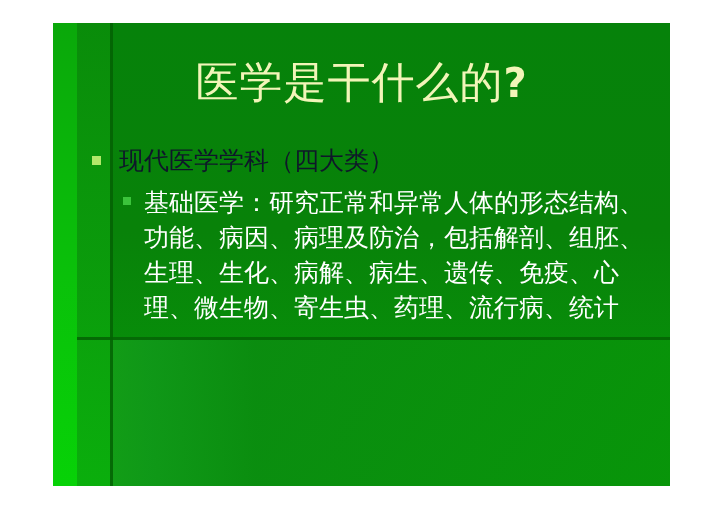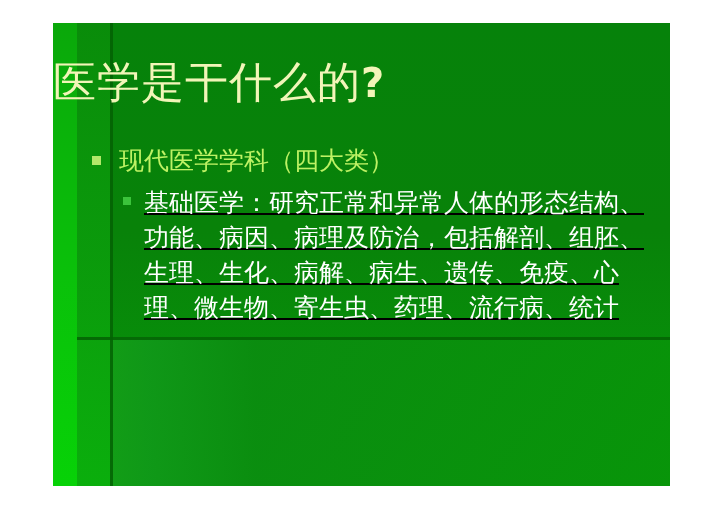--- a/index.html
+++ b/index.html
@@ -91,20 +91,21 @@
     background: #046104;
     opacity: 0.85;
   }
 
   
   .title {
     position: absolute;
     left: 0;
     top: 32px;
     width: 617px;
+    text-align: center;
     color: #f2f5b8;
     font-family: "DejaVu Serif", "Liberation Serif", serif;
     font-size: 43px;
     line-height: 54px;
     letter-spacing: 1px;
     white-space: nowrap;
   }
   .title .qm {
     font-family: "DejaVu Sans", "Liberation Sans", sans-serif;
     font-weight: bold;
@@ -115,38 +116,37 @@
   .content {
     position: absolute;
     left: 33px;
     top: 120px;
     width: 580px;
   }
 
   .lvl1 {
     position: relative;
     padding-left: 33px;
-    color: #bef264;
+    color: #0f172a;
     font-family: "DejaVu Serif", "Liberation Serif", serif;
     font-size: 25px;
     line-height: 36px;
   }
   .lvl1 .bullet {
     position: absolute;
     left: 6px;
     top: 13px;
     width: 9px;
     height: 9px;
     background: #b2e86a;
   }
 
   .lvl2-wrap {
     margin-top: 6px;
     padding-left: 36px;
-    text-decoration: underline;
   }
 
   .lvl2 {
     position: relative;
     padding-left: 22px;
     color: #ffffff;
     font-family: "DejaVu Serif", "Liberation Serif", serif;
     font-size: 25px;
     line-height: 35px;
     letter-spacing: 0px;

